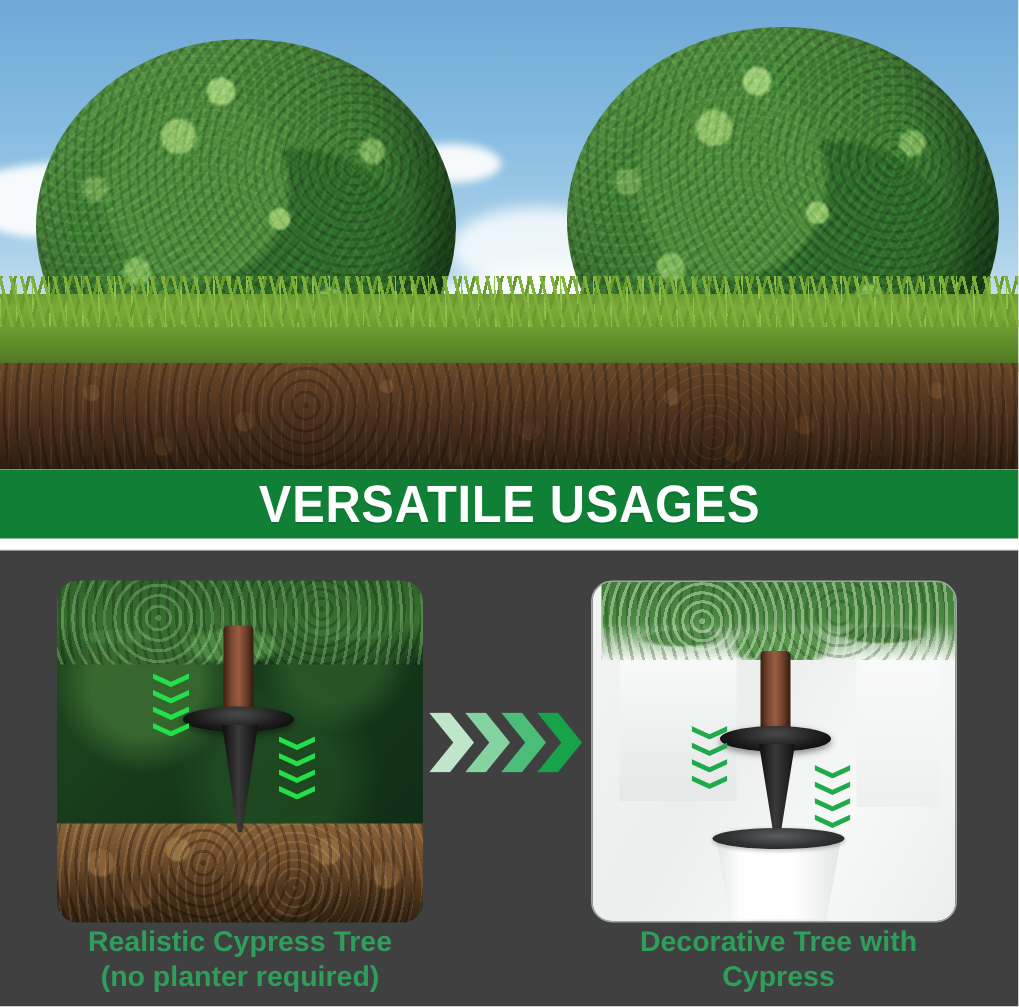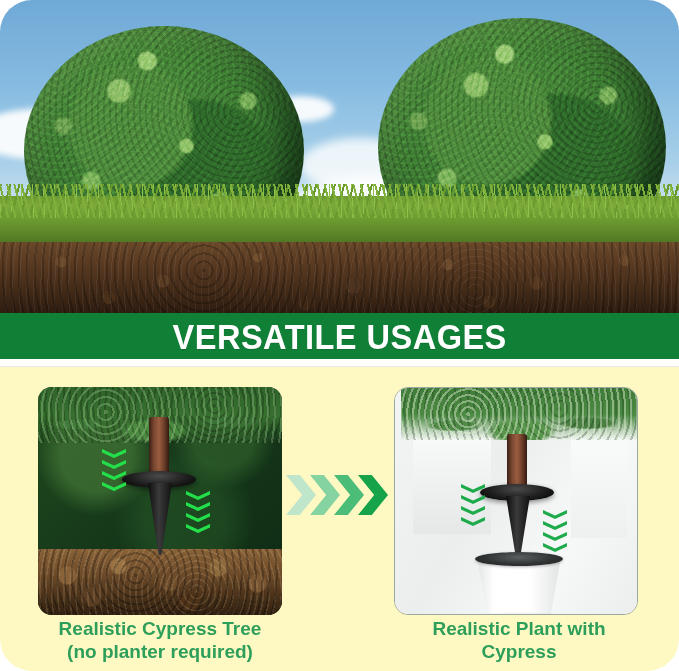--- a/index.html
+++ b/index.html
@@ -4,21 +4,21 @@
 <title>Versatile Usages</title>
 <style>
   * { margin:0; padding:0; box-sizing:border-box; }
   html,body { width:679px; height:671px; }
   body {
     font-family: "Liberation Sans", sans-serif;
     background:#ffffff;
     overflow:hidden;
     position:relative;
   }
-  .page { position:relative; width:679px; height:671px; overflow:hidden;border-radius:32px; }
+  .page { position:relative; width:679px; height:671px; overflow:hidden; }
 
   
   .hero { position:absolute; left:0; top:0; width:679px; height:313px; overflow:hidden; }
   .sky {
     position:absolute; left:0; top:0; width:679px; height:240px;
     background:linear-gradient(to bottom,#6fa9d6 0%,#86bbe1 35%,#a8d0e9 68%,#cde3f0 88%,#dfeaf0 100%);
   }
   .cloud { position:absolute; background:#ffffff; border-radius:50%; filter:blur(3px); opacity:.92; }
   .cloud.b { filter:blur(5px); opacity:.8; }
 
@@ -107,21 +107,21 @@
     font-weight:bold;
     letter-spacing:.5px;
     line-height:1;
     font-family:"Liberation Sans", sans-serif;
     transform:scaleX(.93);
     text-shadow:0 1px 0 rgba(0,0,0,.12);
   }
   .banner-rule { position:absolute; left:0; top:366px; width:679px; height:1px; background:#e9e9e9; }
 
   
-  .compare { position:absolute; left:0; top:367px; width:679px; height:304px; background:#fef9c3; }
+  .compare { position:absolute; left:0; top:367px; width:679px; height:304px; background:#404040; }
 
   .panel { position:absolute; top:20px; width:244px; height:228px; border-radius:14px; overflow:hidden; }
   .panel.left  { left:38px; }
   .panel.right { left:394px; border:1px solid #9aa89f; }
 
   
   .ph-left-bg {
     position:absolute; inset:0;
     background:
       radial-gradient(circle at 24% 30%, rgba(90,150,70,.45) 0 36px, transparent 60px),
@@ -344,18 +344,18 @@
                   box-shadow:0 1px 3px rgba(0,0,0,.3);"></div>
       <div style="position:absolute; left:70px; top:224px; width:108px; height:10px; border-radius:50%;
                   background:radial-gradient(ellipse,rgba(0,0,0,.22),rgba(0,0,0,0) 70%);"></div>
     </div>
 
     <div class="caption left">
       <span>Realistic Cypress Tree</span>
       <span class="l2">(no planter required)</span>
     </div>
     <div class="caption right">
-      <span>Realistic Plant with</span>
+      <span>Decorative Tree with</span>
       <span class="l2">Cypress</span>
     </div>
 
   </div>
 </div>
 
 </body></html>

